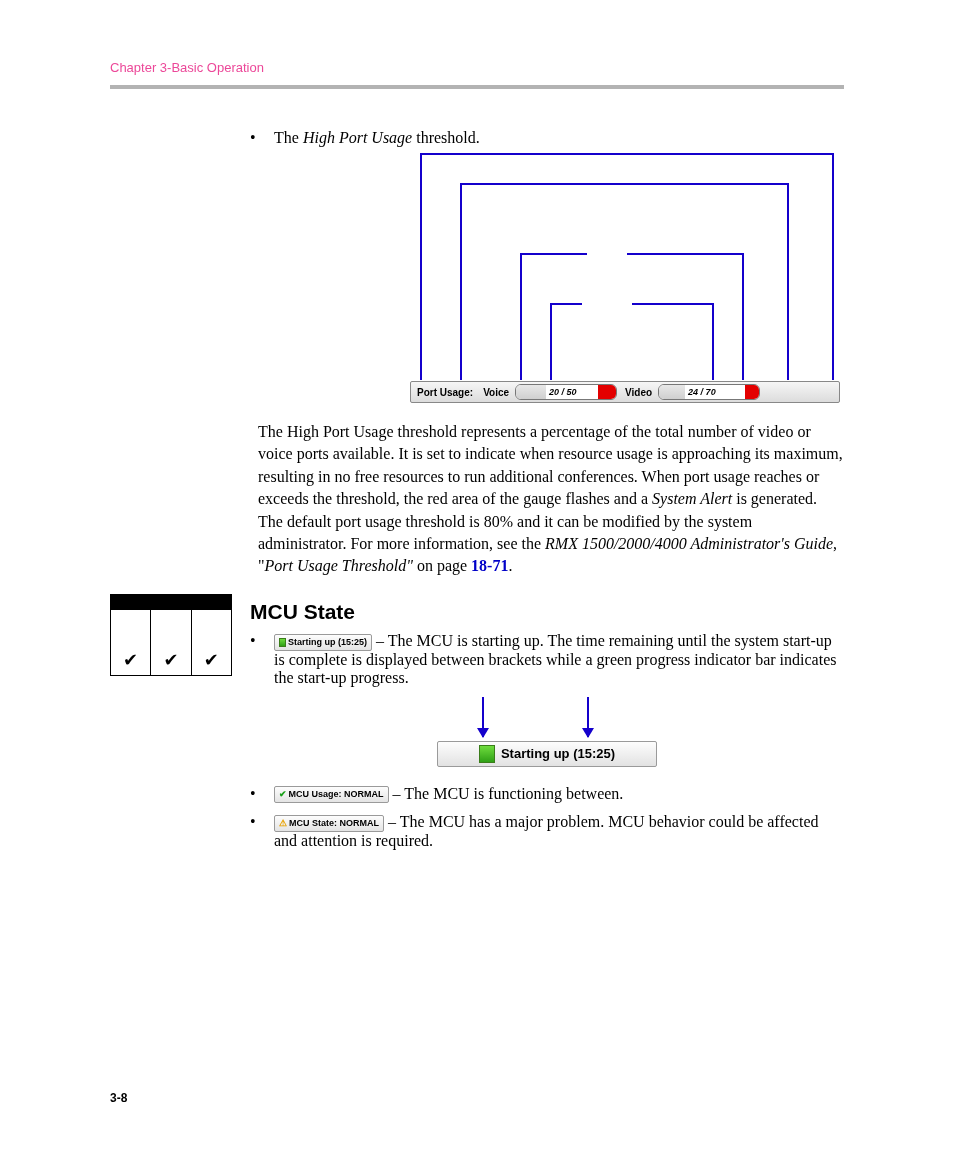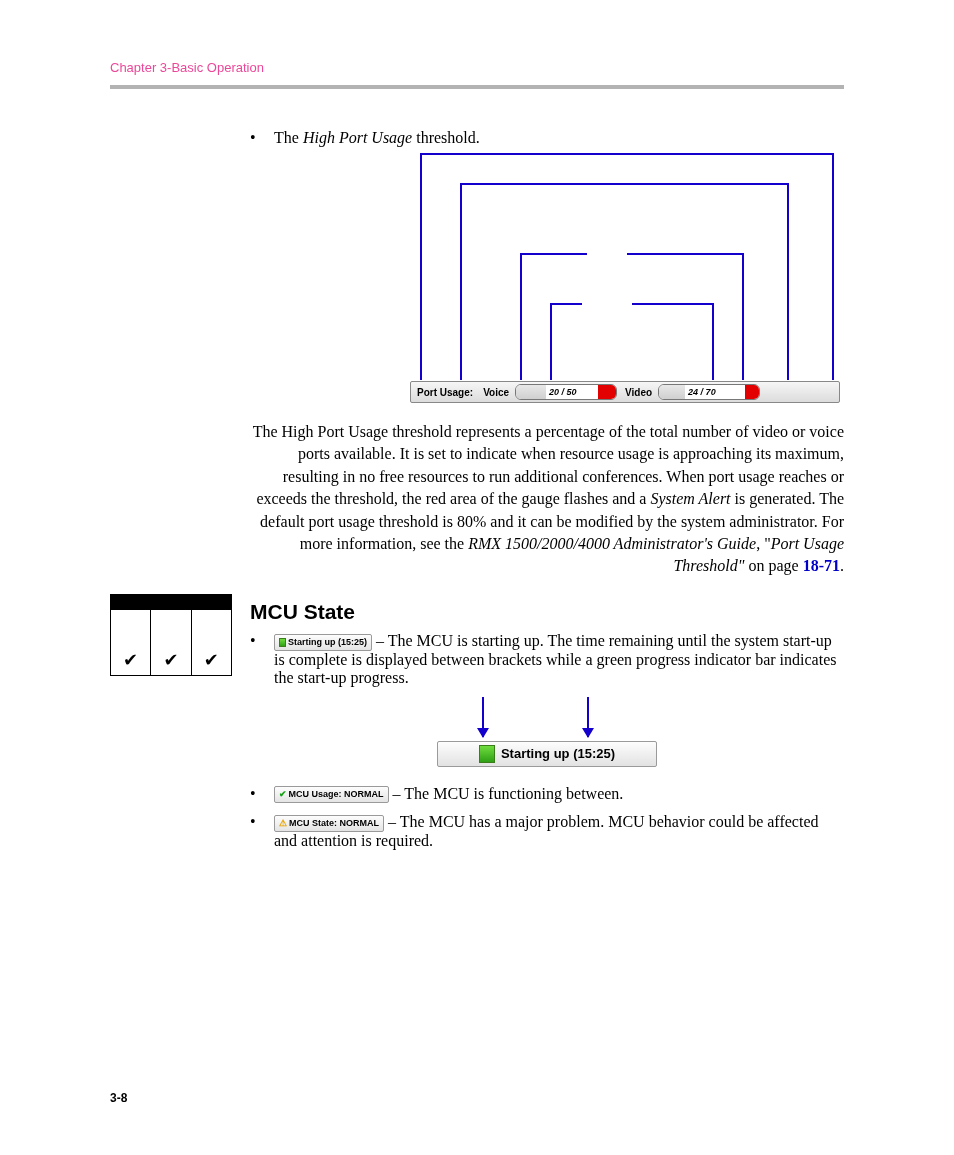--- a/index.html
+++ b/index.html
@@ -97,22 +97,22 @@
     height: 100%;
   }
   
   .blue-lead {
     position: absolute;
     border: 2px solid #1400cc;
     border-bottom: none;
   }
   .para {
     line-height: 1.4;
-    margin: 0 0 16px 0;
-    text-align: right;
+    margin: 0 0 16px 8px;
+    text-align: left;
   }
   .link {
     color: #0000c8;
     font-weight: bold;
   }
   
   .side-and-main {
     display: flex;
     align-items: flex-start;
   }

